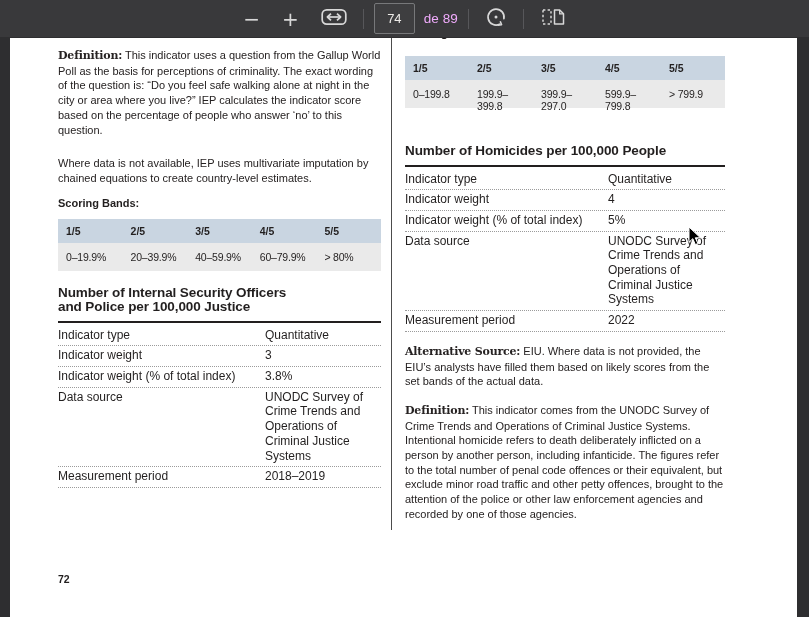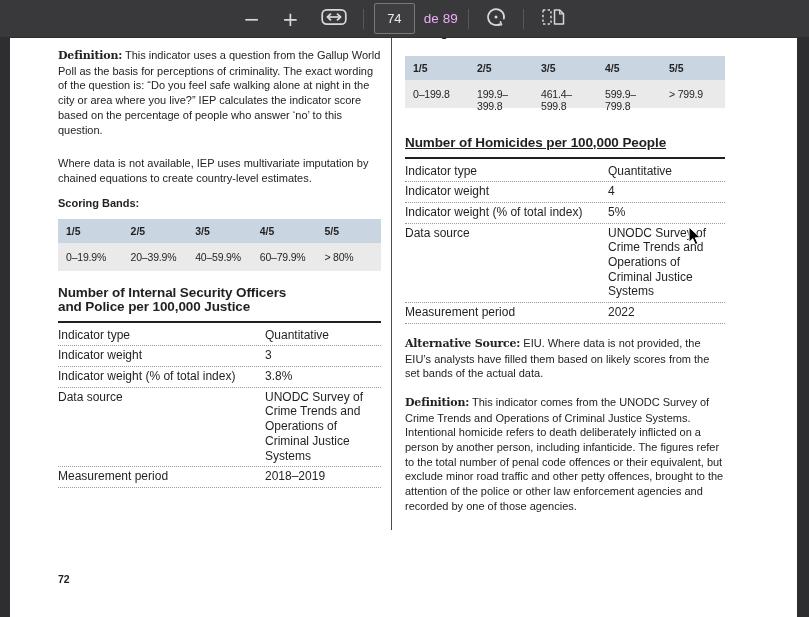--- a/index.html
+++ b/index.html
@@ -49,21 +49,21 @@
   .scoring-row.head { background:#c9d5e1; }
   .scoring-row.vals { background:#eaeaea; }
   .scoring-cell { width:20%; padding:6px 0 0 8px; height:24px; font-weight:700; }
   .scoring-row.vals .scoring-cell { height:28px; padding-top:8px; font-weight:400; letter-spacing:-0.2px; }
   
   .section-heading {
     font-size:13.5px; line-height:14.5px; font-weight:700; letter-spacing:-0.1px;
     padding-bottom:6px; border-bottom:2px solid #221f1f;
   }
   .mt-left-heading { margin-top:15px; }
-  .mt-right-heading { margin-top:28px;text-decoration:underline; }
+  .mt-right-heading { margin-top:36px; }
   .info-table { margin-top:3px; }
   .info-row { display:flex; border-bottom:1px dotted #9b9b9b; padding:2px 0 3px; font-size:12px; line-height:14.7px; }
   .info-label { flex:none; padding-right:6px; }
   .col-left  .info-label { width:207px; }
   .col-right .info-label { width:203px; }
   .info-value { flex:1; }
   
   .clip-heading { height:4px; overflow:hidden; }
   .clip-heading span { display:block; margin-top:-11px; font-weight:700; font-size:11.5px; }
   .alt-para { margin-top:12px; }
@@ -180,21 +180,21 @@
       <div class="scoring-row head">
         <div class="scoring-cell">1/5</div>
         <div class="scoring-cell">2/5</div>
         <div class="scoring-cell">3/5</div>
         <div class="scoring-cell">4/5</div>
         <div class="scoring-cell">5/5</div>
       </div>
       <div class="scoring-row vals">
         <div class="scoring-cell">0–199.8</div>
         <div class="scoring-cell">199.9–399.8</div>
-        <div class="scoring-cell">461.4–599.8</div>
+        <div class="scoring-cell">399.9–297.0</div>
         <div class="scoring-cell">599.9–799.8</div>
         <div class="scoring-cell">&gt; 799.9</div>
       </div>
     </div>
 
     <div class="section-heading mt-right-heading">Number of Homicides per 100,000 People</div>
 
     <div class="info-table">
       <div class="info-row">
         <div class="info-label">Indicator type</div>

